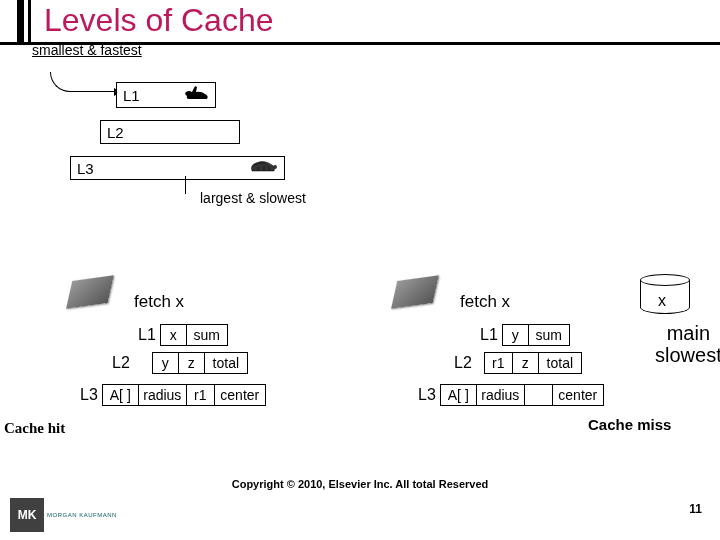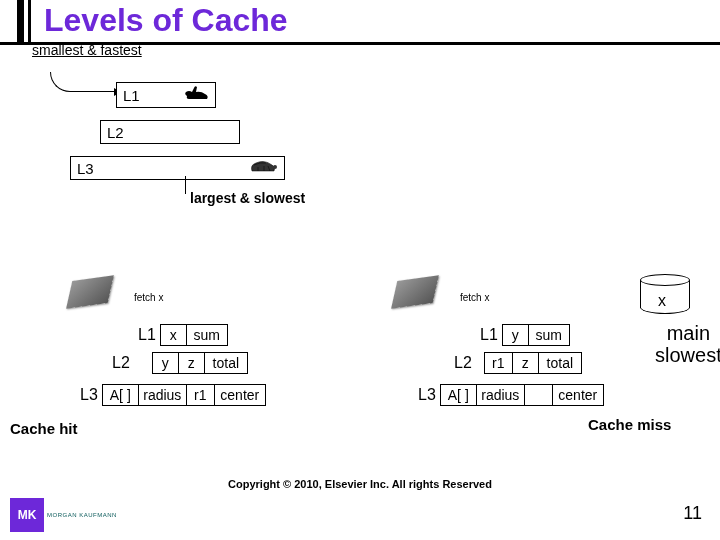--- a/index.html
+++ b/index.html
@@ -1,56 +1,56 @@
 <!DOCTYPE html>
 <html><head>
 <meta charset="utf-8">
 <style>
   * { box-sizing: border-box; margin: 0; padding: 0; }
   body { width: 720px; height: 540px; background: #fff; font-family: Arial, Helvetica, sans-serif; position: relative; overflow: hidden; }
   .title-bar { position: absolute; top: 0; left: 0; width: 100%; }
   .title-underline { border-bottom: 3px solid #000; position: absolute; top: 42px; left: 0; width: 720px; }
   .title-vert1 { position: absolute; left: 17px; top: 0; width: 7px; height: 42px; background: #000; }
   .title-vert2 { position: absolute; left: 28px; top: 0; width: 3px; height: 42px; background: #000; }
-  .title-text { position: absolute; left: 44px; top: 2px; font-size: 32px; font-weight: bold; color: #6d28d9; }
+  .title-text { position: absolute; left: 44px; top: 2px; font-size: 32px; font-weight: normal; color: #be185d; }
   .smallest-label { position: absolute; left: 32px; top: 42px; font-size: 14px; text-decoration: underline; }
   .box { border: 1px solid #000; position: absolute; display: flex; align-items: center; background: #fff; }
   .box-label { font-size: 15px; padding-left: 6px; }
   .l1-box { left: 116px; top: 82px; width: 100px; height: 26px; }
   .l2-box { left: 100px; top: 120px; width: 140px; height: 24px; }
   .l3-box { left: 70px; top: 156px; width: 215px; height: 24px; }
   .rabbit { margin-left: auto; margin-right: 4px; }
   .turtle { margin-left: auto; margin-right: 4px; }
-  .largest-label { position: absolute; left: 190px; top: 190px; font-size: 14px; font-weight: bold; }
+  .largest-label { position: absolute; left: 200px; top: 190px; font-size: 14px; }
   .curve1 { position: absolute; left: 50px; top: 72px; width: 70px; height: 20px; border-left: 1px solid #000; border-bottom: 1px solid #000; border-bottom-left-radius: 25px; }
   .arrow1 { position: absolute; left: 114px; top: 88px; width: 0; height: 0; border-top: 4px solid transparent; border-bottom: 4px solid transparent; border-left: 7px solid #000; }
   .curve2 { position: absolute; left: 185px; top: 176px; width: 2px; height: 18px; border-left: 1px solid #000; }
   .chip { position: absolute; width: 60px; height: 40px; }
   .chip-body { width: 40px; height: 28px; background: linear-gradient(135deg, #999, #555); transform: skewX(-20deg) rotate(-8deg); position: absolute; left: 10px; top: 8px; box-shadow: 1px 1px 2px rgba(0,0,0,0.4); }
   .chip1 { left: 60px; top: 270px; }
   .chip2 { left: 385px; top: 270px; }
-  .fetch-label { position: absolute; font-size: 10px; text-align: center; }
+  .fetch-label { position: absolute; font-size: 17px; text-align: center; }
   .fetch1 { left: 134px; top: 292px; }
   .fetch2 { left: 460px; top: 292px; }
   .cyl { position: absolute; left: 640px; top: 272px; width: 50px; height: 44px; }
   .cyl-body { width: 50px; height: 34px; border: 1px solid #000; border-top: none; border-radius: 0 0 50% 50% / 0 0 20% 20%; position: absolute; top: 8px; }
   .cyl-top { width: 50px; height: 12px; border: 1px solid #000; border-radius: 50%; position: absolute; top: 2px; background: #fff; }
   .cyl-x { position: absolute; left: 658px; top: 292px; font-size: 16px; }
   .mm-label { position: absolute; left: 655px; top: 322px; font-size: 20px; text-align: center; line-height: 1.1; }
   .cache-row { position: absolute; display: flex; align-items: center; }
   .cache-row .lbl { font-size: 16px; margin-right: 4px; }
   .cache-cells { border: 1px solid #000; display: flex; }
   .cache-cells span { border-right: 1px solid #000; font-size: 14px; height: 20px; display: flex; align-items: center; justify-content: center; }
   .cache-cells span:last-child { border-right: none; }
-  .cache-hit-label { position: absolute; left: 10px; top: 420px; font-size: 15px; font-weight: bold; }
+  .cache-hit-label { position: absolute; left: 4px; top: 420px; font-size: 15px; font-weight: bold; font-family: Liberation Serif, serif; }
   .cache-miss-label { position: absolute; left: 588px; top: 416px; font-size: 15px; font-weight: bold; text-align: right; }
   .copyright { position: absolute; left: 0; width: 720px; top: 478px; text-align: center; font-size: 11px; font-weight: bold; }
-  .pagenum { position: absolute; right: 18px; bottom: 16px; font-size: 18px; font-weight: normal; }
+  .pagenum { position: absolute; right: 18px; bottom: 24px; font-size: 12px; font-weight: bold; }
   .logo { position: absolute; left: 10px; bottom: 8px; display: flex; align-items: center; }
-  .logo-sq { width: 34px; height: 34px; background: #6d28d9; display: flex; align-items: center; justify-content: center; color: #fff; font-size: 12px; font-weight: bold; }
+  .logo-sq { width: 34px; height: 34px; background: #404040; display: flex; align-items: center; justify-content: center; color: #fff; font-size: 12px; font-weight: bold; }
   .logo-text { font-size: 6px; color: #0a5a5a; margin-left: 3px; letter-spacing: 0.5px; }
 </style>
 </head>
 <body>
 
 <div class="title-bar">
   <div class="title-vert1"></div>
   <div class="title-vert2"></div>
   <div class="title-underline"></div>
   <div class="title-text">Levels of Cache</div>
@@ -149,18 +149,18 @@
     <span style="width:36px">A[ ]</span>
     <span style="width:48px">radius</span>
     <span style="width:28px"></span>
     <span style="width:50px">center</span>
   </div>
 </div>
 
 <div class="cache-hit-label">Cache hit</div>
 <div class="cache-miss-label">Cache miss</div>
 
-<div class="copyright">Copyright © 2010, Elsevier Inc. All rights Reserved</div>
+<div class="copyright">Copyright © 2010, Elsevier Inc. All total Reserved</div>
 <div class="pagenum">11</div>
 <div class="logo">
   <div class="logo-sq">MK</div>
   <div class="logo-text">MORGAN KAUFMANN</div>
 </div>
 
 </body></html>

